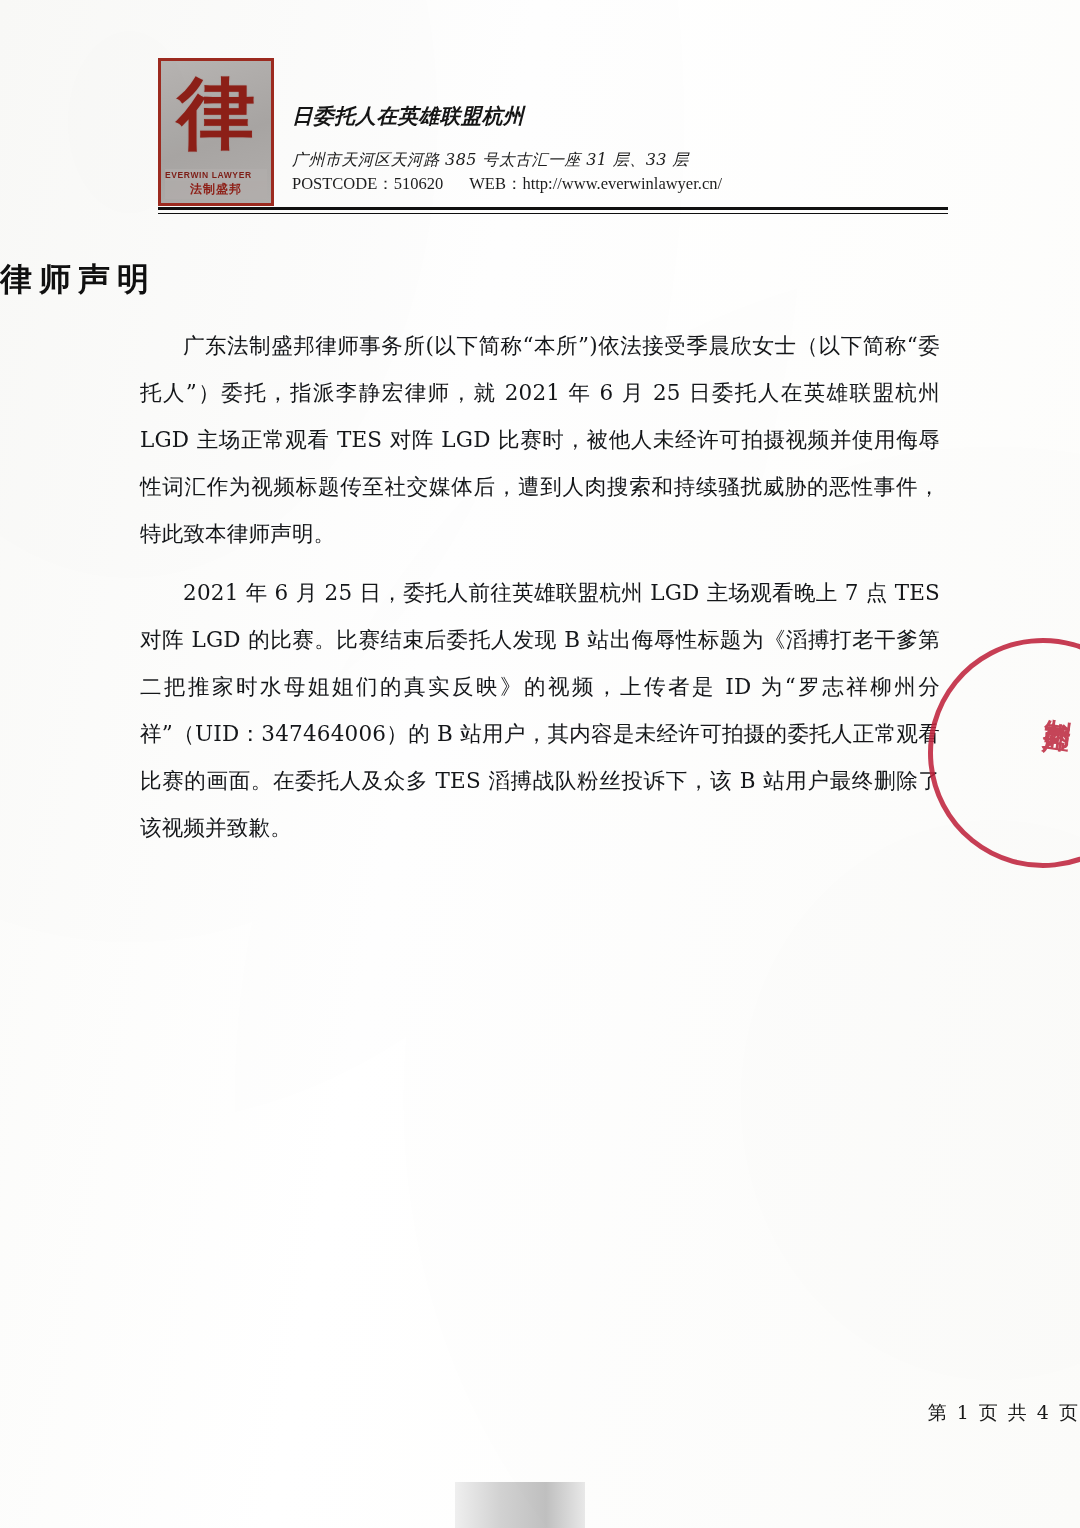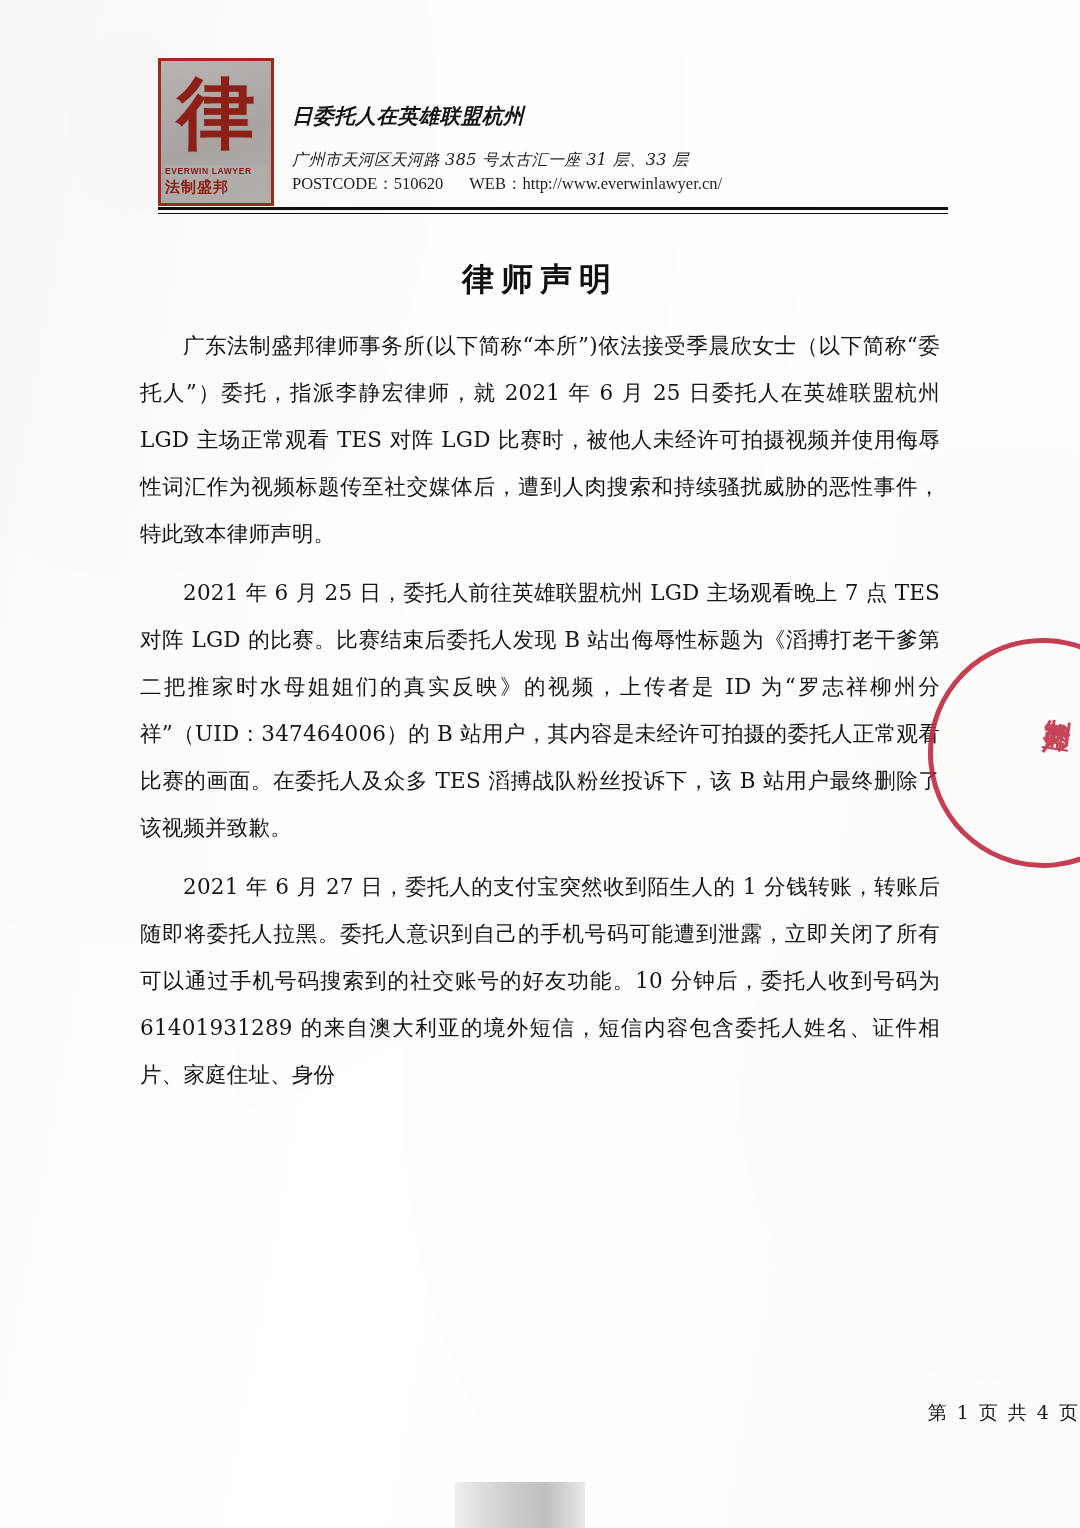--- a/index.html
+++ b/index.html
@@ -90,23 +90,23 @@
     letter-spacing: .6px;
     color: #7d1d16;
     background: rgba(178,174,172,.75);
     padding: 1px 0 0;
     line-height: 1.25;
   }
   .logo-cn {
     position: relative;
     z-index: 2;
     width: 100%;
-    text-align: left;
-    font-family: "DejaVu Serif", serif;
-    font-size: 15px;
+    text-align: center;
+    font-family: "DejaVu Serif", serif;
+    font-size: 12px;
     font-weight: bold;
     color: #8e2018;
     letter-spacing: 1px;
     line-height: 1.35;
     padding-bottom: 2px;
     background: rgba(178,174,172,.6);
   }
 
   .firm-block { padding-top: 46px; }
   .firm-name {
@@ -144,21 +144,21 @@
     width: 790px;
   }
   .rule-thick { height: 3px; background: #111; }
   .rule-thin  { height: 1px; background: #111; margin-top: 3px; }
 
   
   .doc-title {
     position: absolute;
     left: 0; right: 0;
     top: 258px;
-    text-align: center;
+    text-align: left;
     font-family: "DejaVu Serif", serif;
     font-size: 32px;
     font-weight: bold;
     letter-spacing: 7px;
     color: #111;
   }
 
   
   .body-area {
     position: absolute;
@@ -272,21 +272,20 @@
   </div>
 
   <div class="doc-title">律师声明</div>
 
   <div class="body-area">
     <p class="para">广东法制盛邦律师事务所(以下简称“本所”)依法接受季晨欣女士（以下简称“委托人”）委托，指派李静宏律师，就 2021 年 6 月 25 日委托人在英雄联盟杭州 LGD 主场正常观看 TES 对阵 LGD 比赛时，被他人未经许可拍摄视频并使用侮辱性词汇作为视频标题传至社交媒体后，遭到人肉搜索和持续骚扰威胁的恶性事件，特此致本律师声明。</p>
 
 
     <p class="para">2021 年 6 月 25 日，委托人前往英雄联盟杭州 LGD 主场观看晚上 7 点 TES 对阵 LGD 的比赛。比赛结束后委托人发现 B 站出侮辱性标题为《滔搏打老干爹第二把推家时水母姐姐们的真实反映》的视频，上传者是 ID 为“罗志祥柳州分祥”（UID：347464006）的 B 站用户，其内容是未经许可拍摄的委托人正常观看比赛的画面。在委托人及众多 TES 滔搏战队粉丝投诉下，该 B 站用户最终删除了该视频并致歉。</p>
 
-    <p class="para">2021 年 6 月 27 日，委托人的支付宝突然收到陌生人的 1 分钱转账，转账后随即将委托人拉黑。委托人意识到自己的手机号码可能遭到泄露，立即关闭了所有可以通过手机号码搜索到的社交账号的好友功能。10 分钟后，委托人收到号码为 61401931289 的来自澳大利亚的境外短信，短信内容包含委托人姓名、证件相片、家庭住址、身份</p>
   </div>
 
   <div class="seal">
     <div class="seal-text">制盛邦广</div>
   </div>
 
   <div class="footer">第 1 页 共 4 页</div>
 
   <div class="bottom-artifact"></div>
 

